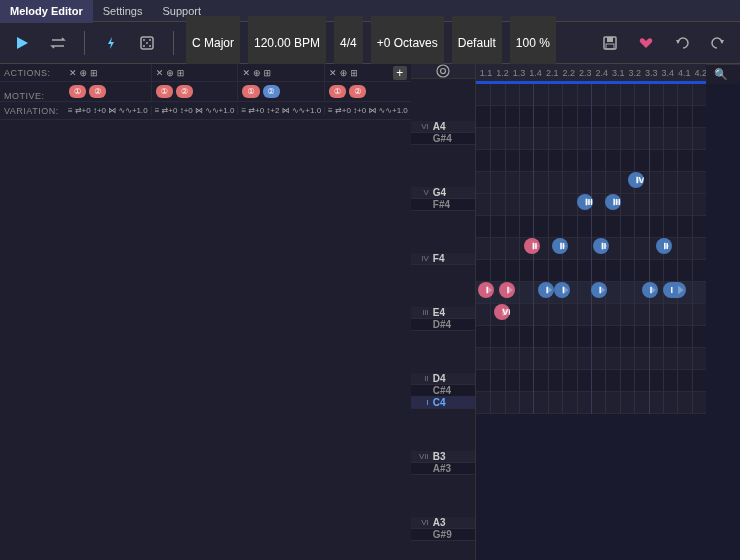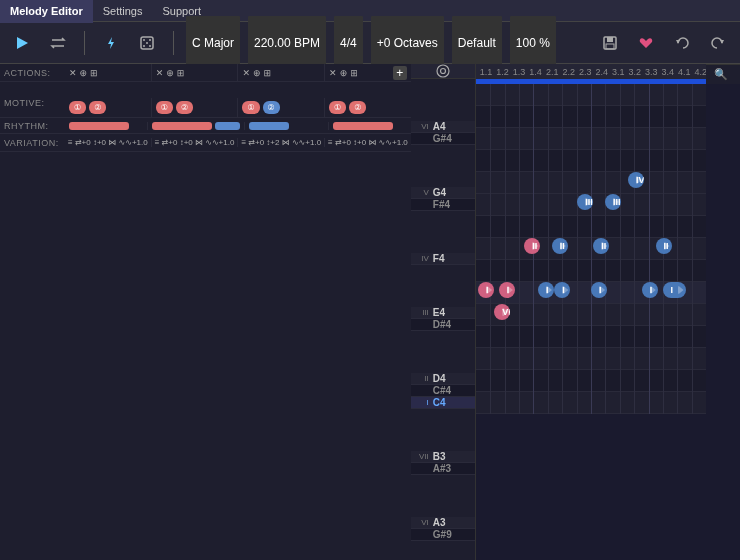--- a/index.html
+++ b/index.html
@@ -101,24 +101,23 @@
     }
     .action-icon {
       font-size: 9px;
       color: #aaa;
       cursor: pointer;
     }
 
     
     .motive-row {
       display: flex;
-      align-items: flex-start;
+      align-items: flex-end;
       height: 20px;
       border-bottom: 1px solid #2a2a3a;
-      margin-top: 16px;
     }
     .motive-content {
       flex: 1;
       display: flex;
       height: 100%;
     }
     .motive-segment {
       flex: 1;
       display: flex;
       align-items: center;
@@ -187,21 +186,21 @@
       align-items: center;
       height: 14px;
       border-bottom: 1px solid #333;
     }
 
     
     .timeline-header {
       display: flex;
       height: 20px;
       background: #252535;
-      border-bottom: 5px solid #1d4ed8;
+      border-bottom: 3px solid #1d4ed8;
     }
     .timeline-ruler {
       flex: 1;
       display: flex;
       align-items: center;
       overflow: hidden;
     }
     .timeline-tick {
       font-size: 9px;
       color: #888;
@@ -392,21 +391,21 @@
       <rect x="2" y="2" width="12" height="12" rx="2" fill="none" stroke="#aaa" stroke-width="1.5"></rect>
       <circle cx="5" cy="5" r="1" fill="#aaa"></circle>
       <circle cx="11" cy="5" r="1" fill="#aaa"></circle>
       <circle cx="8" cy="8" r="1" fill="#aaa"></circle>
       <circle cx="5" cy="11" r="1" fill="#aaa"></circle>
       <circle cx="11" cy="11" r="1" fill="#aaa"></circle>
     </svg>
   </div>
   <div class="toolbar-sep"></div>
   <div class="toolbar-label">C Major</div>
-  <div class="toolbar-label">220.00 BPM</div>
+  <div class="toolbar-label">120.00 BPM</div>
   <div class="toolbar-label">4/4</div>
   <div class="toolbar-label">+0 Octaves</div>
   <div class="toolbar-label">Default</div>
   <div class="toolbar-label">100 %</div>
   <div style="flex:1"></div>
 
   <div class="toolbar-btn">
     <svg width="16" height="16" viewBox="0 0 16 16">
         <rect x="2" y="2" width="12" height="12" rx="1" fill="none" stroke="#aaa" stroke-width="1.5"></rect>
         <rect x="5" y="2" width="6" height="5" fill="#aaa"></rect>
@@ -478,38 +477,20 @@
           <div class="pill pill-pink">①</div>
           <div class="pill pill-blue">②</div>
         </div>
         <div class="motive-segment" style="border-right:none;">
           <div class="pill pill-pink">①</div>
           <div class="pill pill-pink">②</div>
         </div>
       </div>
     </div>
 
-    <div class="rhythm-row">
-      <div class="row-label">RHYTHM:</div>
-      <div class="rhythm-content">
-        <div class="rhythm-segment">
-          <div class="rhythm-bar rhythm-pink"></div>
-        </div>
-        <div class="rhythm-segment">
-          <div class="rhythm-bar rhythm-pink"></div>
-          <div class="rhythm-bar rhythm-blue" style="width:25px;margin-left:3px;"></div>
-        </div>
-        <div class="rhythm-segment">
-          <div class="rhythm-bar rhythm-blue"></div>
-        </div>
-        <div class="rhythm-segment" style="border-right:none;">
-          <div class="rhythm-bar rhythm-pink"></div>
-        </div>
-      </div>
-    </div>
 
     <div class="variation-row">
       <div class="row-label">VARIATION:</div>
       <div class="variation-content">
         <div class="variation-segment">≡ ⇄+0 ↕+0 ⋈ ∿∿+1.0</div>
         <div class="variation-segment">≡ ⇄+0 ↕+0 ⋈ ∿∿+1.0</div>
         <div class="variation-segment">≡ ⇄+0 ↕+2 ⋈ ∿∿+1.0</div>
         <div class="variation-segment" style="border-right:none;">≡ ⇄+0 ↕+0 ⋈ ∿∿+1.0</div>
       </div>
     </div>

